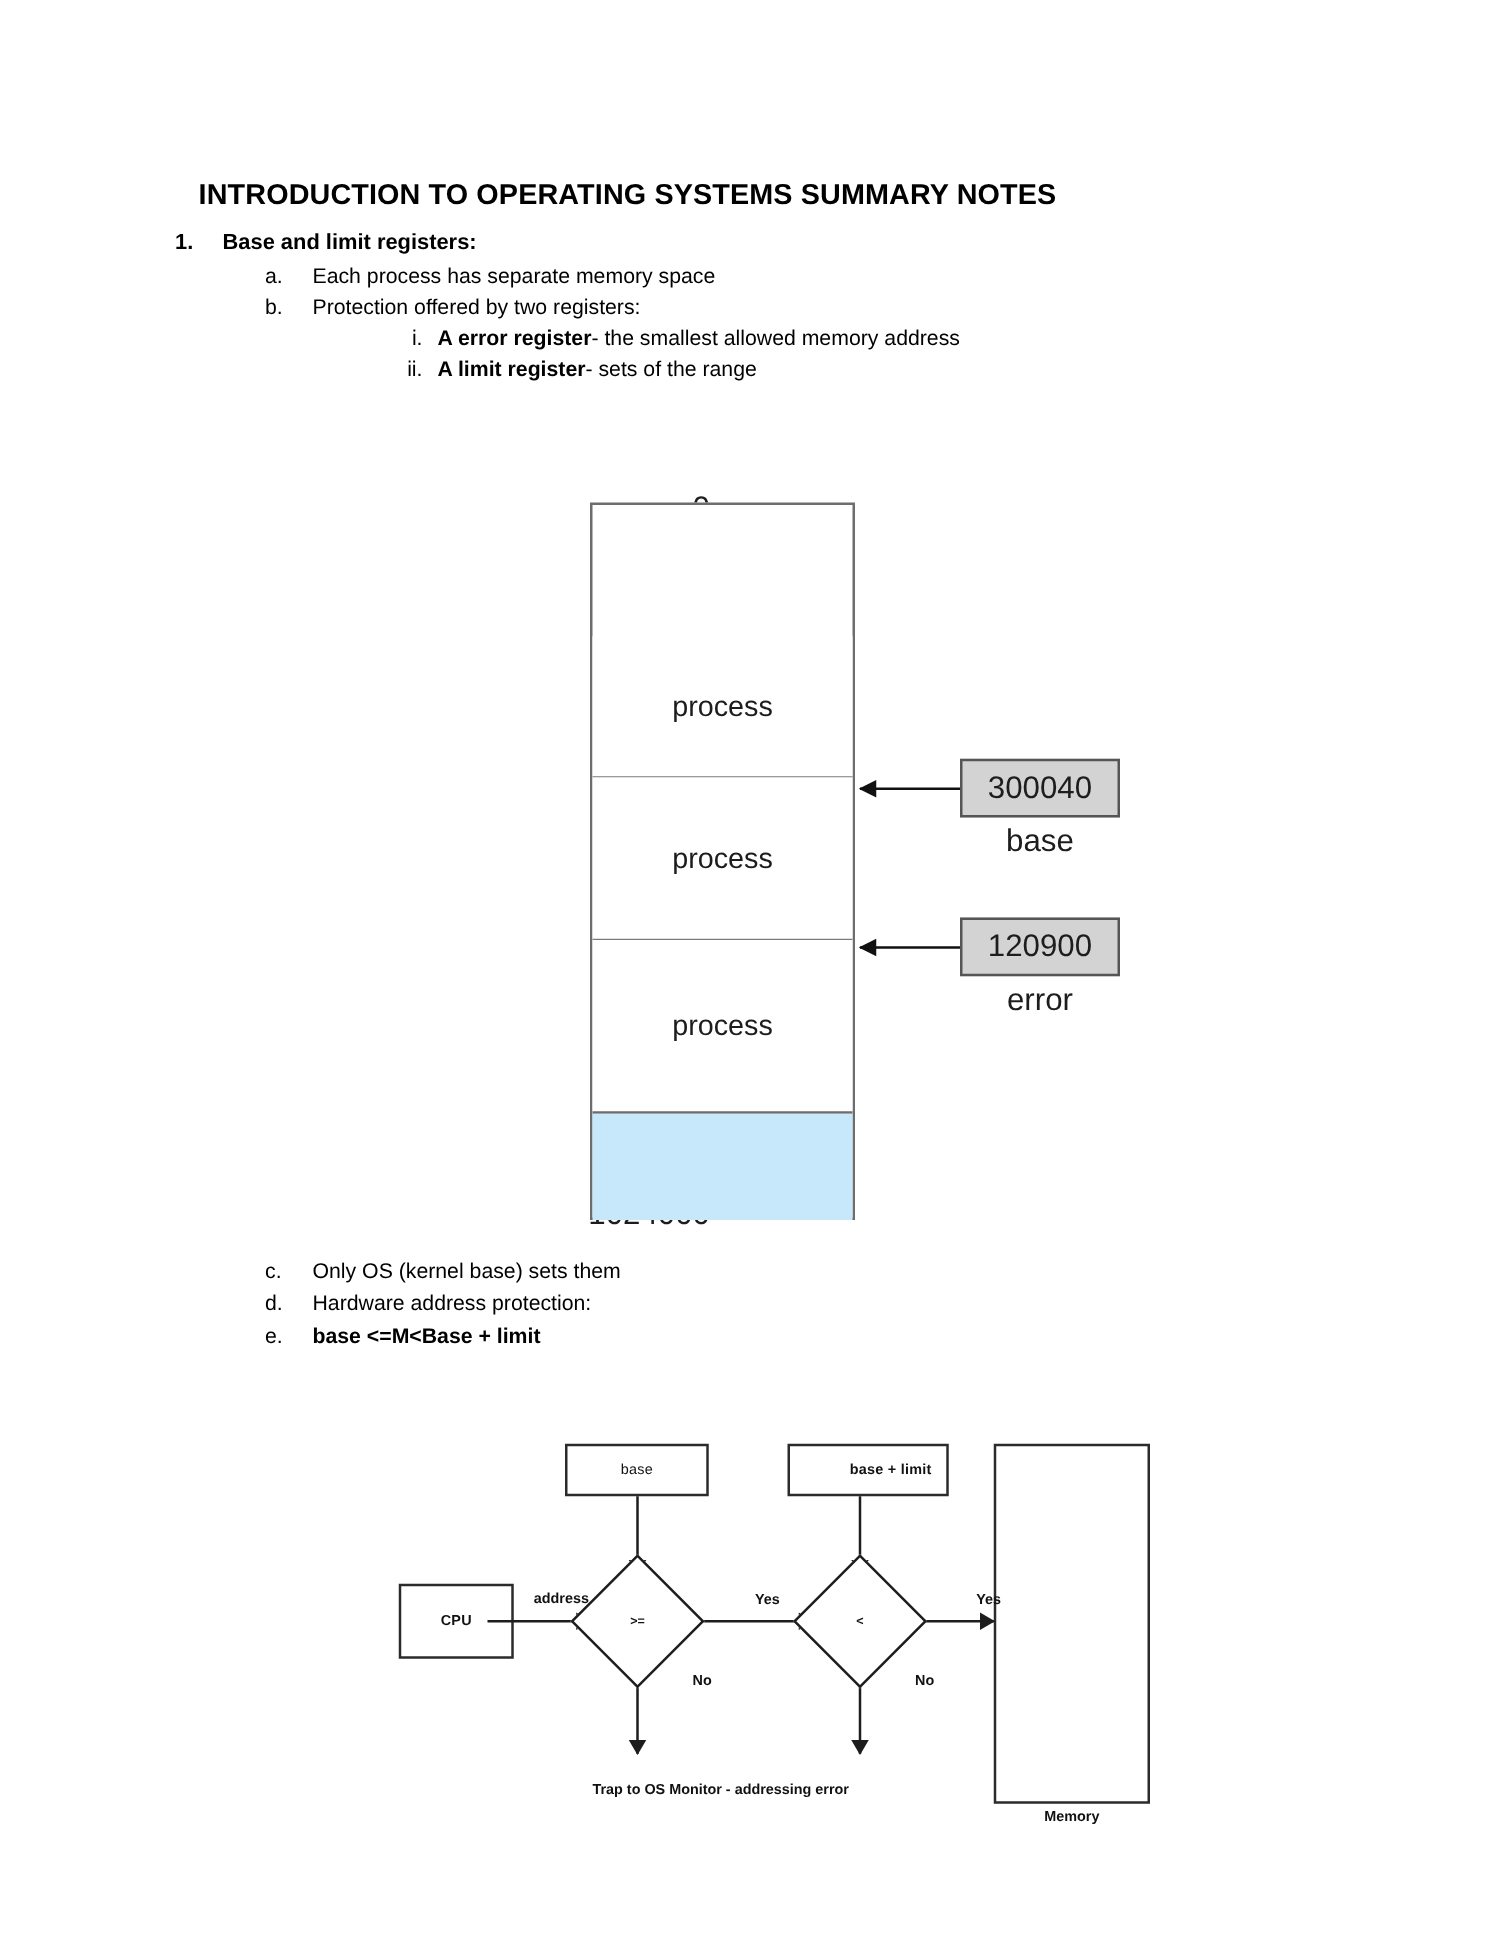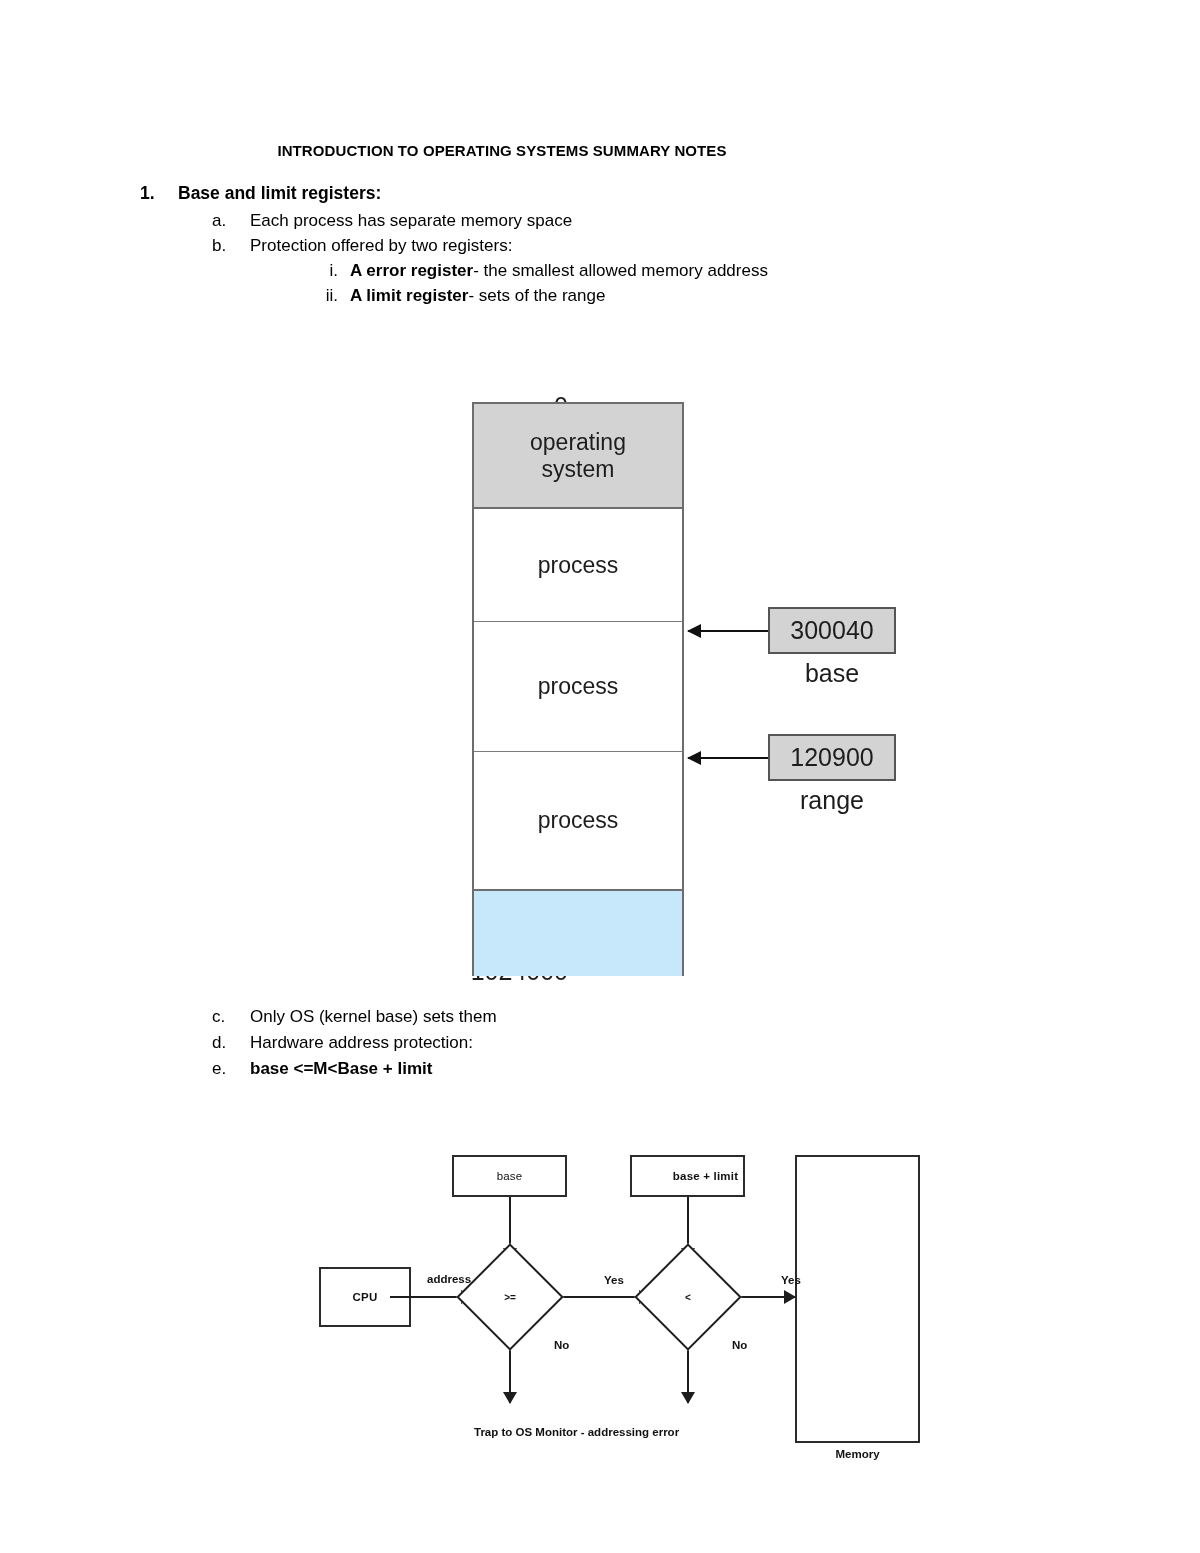--- a/index.html
+++ b/index.html
@@ -24,21 +24,21 @@
     height: 1553px;
     background: #ffffff;
   }
 
   .doc-title {
     position: absolute;
     left: 0;
     top: 142px;
     width: 1004px;
     text-align: center;
-    font-size: 15px;
+    font-size: 23px;
     font-weight: bold;
     letter-spacing: 0.1px;
   }
 
   
   .outline {
     position: absolute;
     left: 140px;
     top: 185px;
     width: 900px;
@@ -192,21 +192,21 @@
     box-sizing: border-box;
     display: flex;
     align-items: center;
     justify-content: center;
     font-size: 11.5px;
     font-weight: bold;
     color: #111111;
     letter-spacing: 0.2px;
   }
   .fbox-base      { left: 162px; top: 10px;  width: 115px; height: 42px; font-weight: normal; }
-  .fbox-baselimit { left: 340px; top: 10px;  width: 115px; height: 42px; padding-left: 36px; }
+  .fbox-baselimit { left: 340px; top: 10px;  width: 129px; height: 42px; padding-left: 36px; }
   .fbox-cpu       { left: 8px;   top: 122px; width: 92px;  height: 60px; margin-left: 21px; }
   .fbox-memory    { left: 505px; top: 10px;  width: 125px; height: 288px; }
 
   .memory-caption {
     position: absolute;
     left: 505px;
     top: 303px;
     width: 125px;
     text-align: center;
     font-size: 11.5px;
@@ -332,23 +332,20 @@
   <div class="mem-figure">
 
     <div class="addr-label addr-0">0</div>
     <div class="addr-label addr-256000">256000</div>
     <div class="addr-label addr-300040">300040</div>
     <div class="addr-label addr-420940">420940</div>
     <div class="addr-label addr-880000">880000</div>
     <div class="addr-label addr-1024000">1024000</div>
 
     <div class="mem-box">
-      <div class="mem-seg seg-os">
-        <span><span>operating</span><br><span>system</span></span>
-      </div>
       <div class="mem-seg seg-p1">
         <span>process</span>
       </div>
       <div class="mem-seg seg-p2">
         <span>process</span>
       </div>
       <div class="mem-seg seg-p3">
         <span>process</span>
       </div>
       <div class="mem-seg seg-free">
@@ -360,21 +357,21 @@
     <div class="reg-arrow arr-limit"></div>
 
     <div class="reg-box reg-base">
       <span>300040</span>
     </div>
     <div class="reg-caption cap-base">base</div>
 
     <div class="reg-box reg-limit">
       <span>120900</span>
     </div>
-    <div class="reg-caption cap-limit">range</div>
+    <div class="reg-caption cap-limit">error</div>
 
   </div>
 
   <div class="outline2">
 
     <div class="li lvl2">
       <span class="marker">c.</span>
       <span class="li-text">Only OS (kernel base) sets them</span>
     </div>
 

